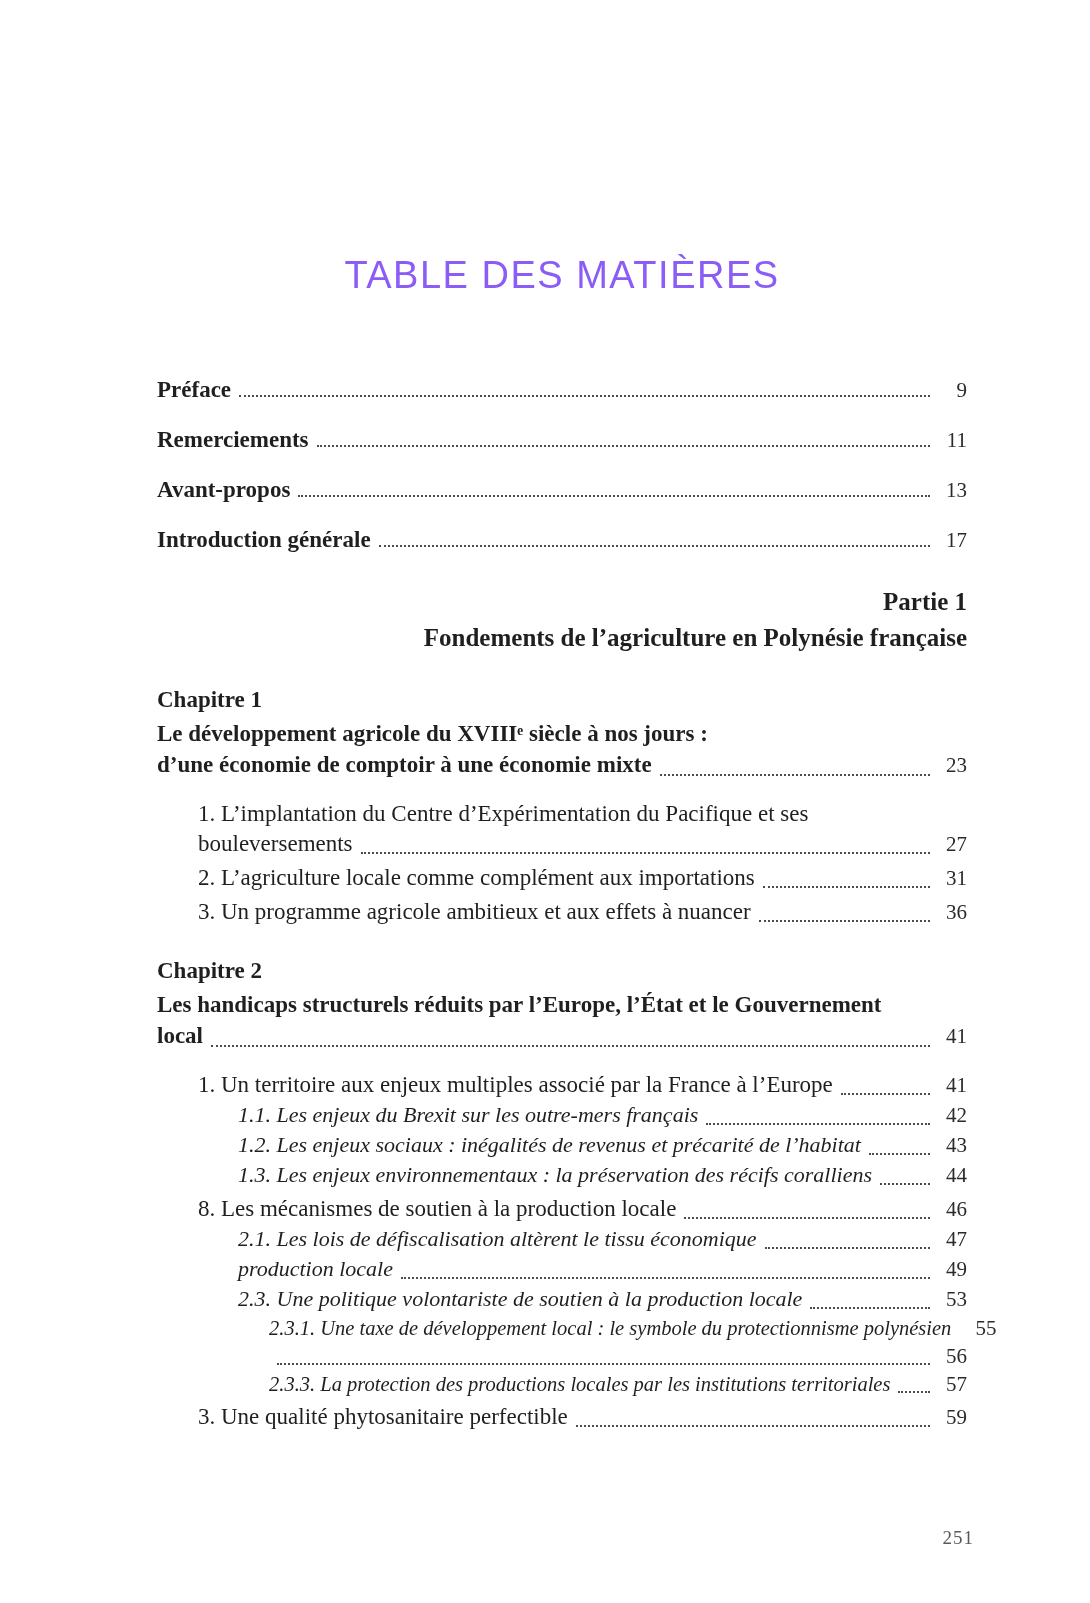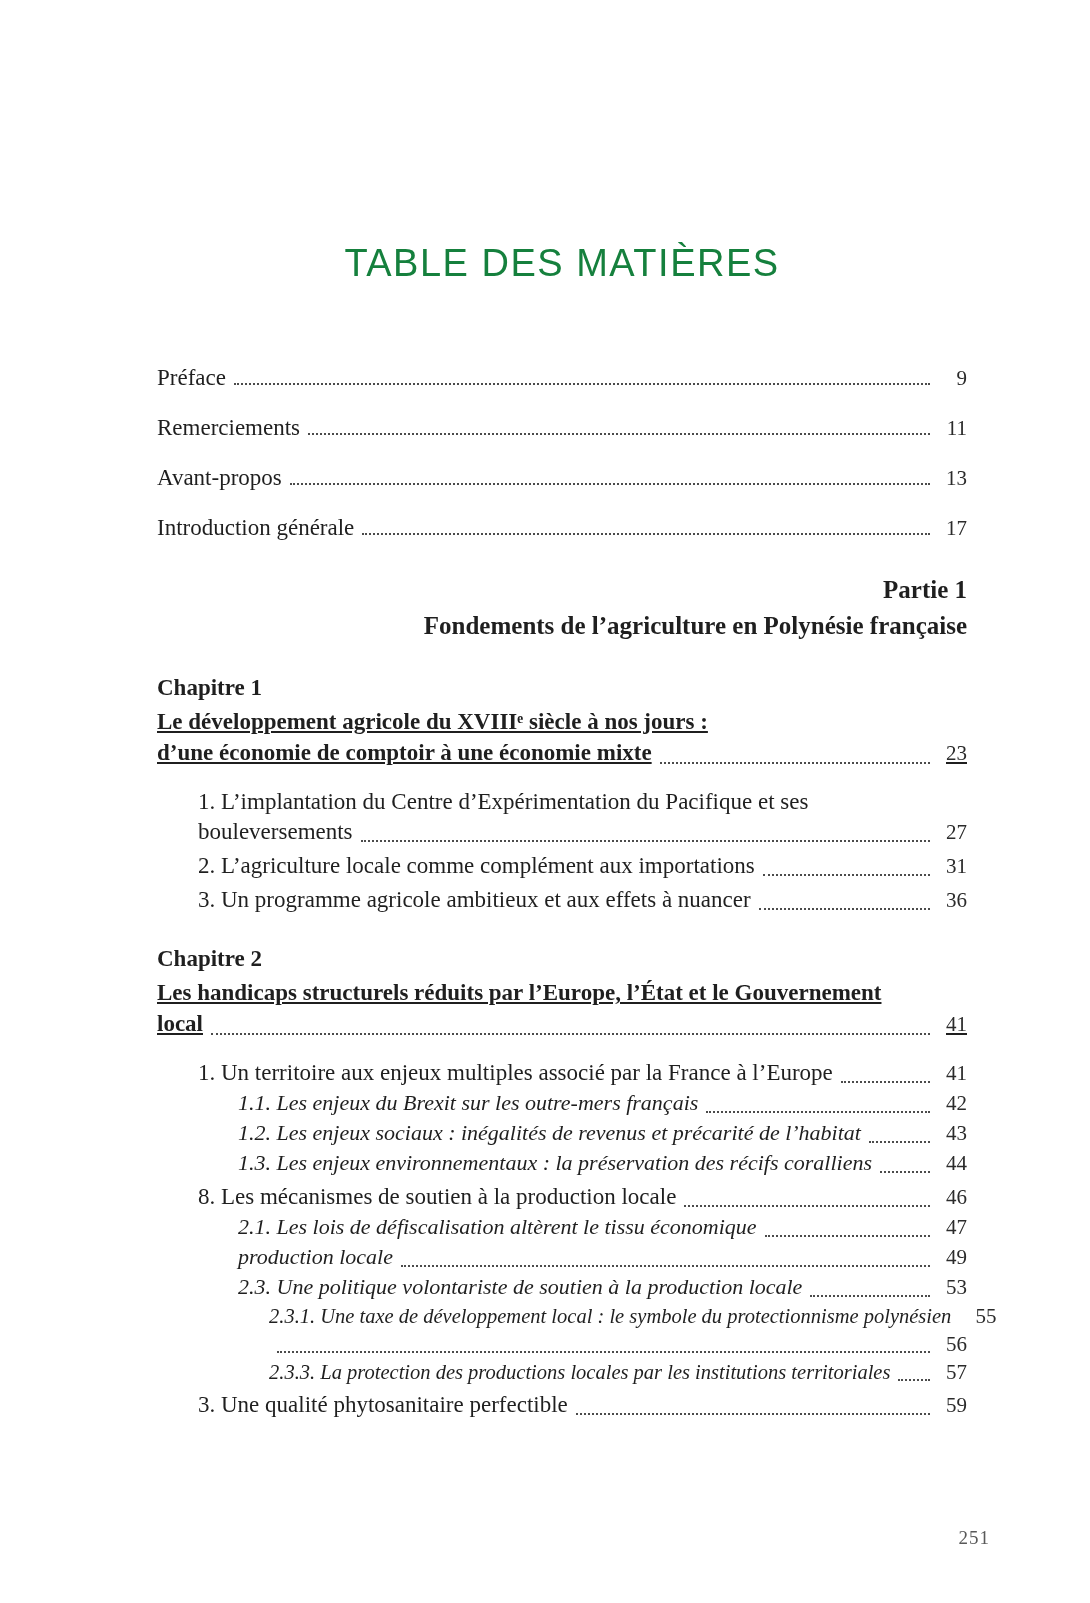--- a/index.html
+++ b/index.html
@@ -15,28 +15,28 @@
   }
   .content { padding: 0 123px 0 157px; }
 
   .doc-title {
     font-family: "Liberation Sans", "DejaVu Sans", sans-serif;
     font-weight: 400;
     font-size: 38px;
     line-height: 42px;
     letter-spacing: 1.5px;
     text-align: center;
-    color: #15803d;
-    margin: 4px;
+    color: #8b5cf6;
+    margin: 16px;
     padding-top: 238px;
   }
 
   .front-matter { margin-top: 82px; }
   .fm-entry { margin-bottom: 26px; font-size: 23px; }
-  .fm-entry .txt { font-weight: 400; }
+  .fm-entry .txt { font-weight: 700; }
   .fm-entry .tline { line-height: 24px; }
 
   
   .tline { line-height: 30px; }
   .leader-row { display: flex; align-items: baseline; }
   .leader-row .txt { flex: 0 1 auto; white-space: nowrap; }
   .leader {
     flex: 1 1 auto;
     min-width: 0;
     border-bottom: 2px dotted #4b4b4b;
@@ -53,34 +53,34 @@
     color: #2b2b2b;
   }
 
   .part-head { text-align: right; font-weight: 700; margin-top: 32px; }
   .part-kicker { font-size: 25px; line-height: 36px; }
   .part-title  { font-size: 25px; line-height: 36px; }
 
   .chapter { margin-top: 0; }
   .chap-label { font-weight: 700; font-size: 23px; line-height: 30px; margin-top: 29px; }
   .chap-title { font-weight: 700; font-size: 23px; margin-top: 3px; }
-  .chap-title .tline { line-height: 31px; text-decoration: underline; }
+  .chap-title .tline { line-height: 31px; }
 
   .entries { margin-top: 18px; }
   .entry { }
   .lvl1 { padding-left: 41px;  font-size: 23px; margin-top: 4px; }
   .lvl1 .tline { line-height: 30px; }
   .lvl2 { padding-left: 81px;  font-size: 22px; font-style: italic; }
   .lvl2 .tline { line-height: 30px; }
   .lvl3 { padding-left: 112px; font-size: 20.5px; font-style: italic; }
   .lvl3 .tline { line-height: 28px; }
 
   .folio {
     position: absolute;
-    right: 100px;
+    right: 116px;
     bottom: 54px;
     font-size: 19px;
     letter-spacing: 1px;
     color: #595959;
   }
 </style>
 </head>
 <body>
 
 <div class="page">

